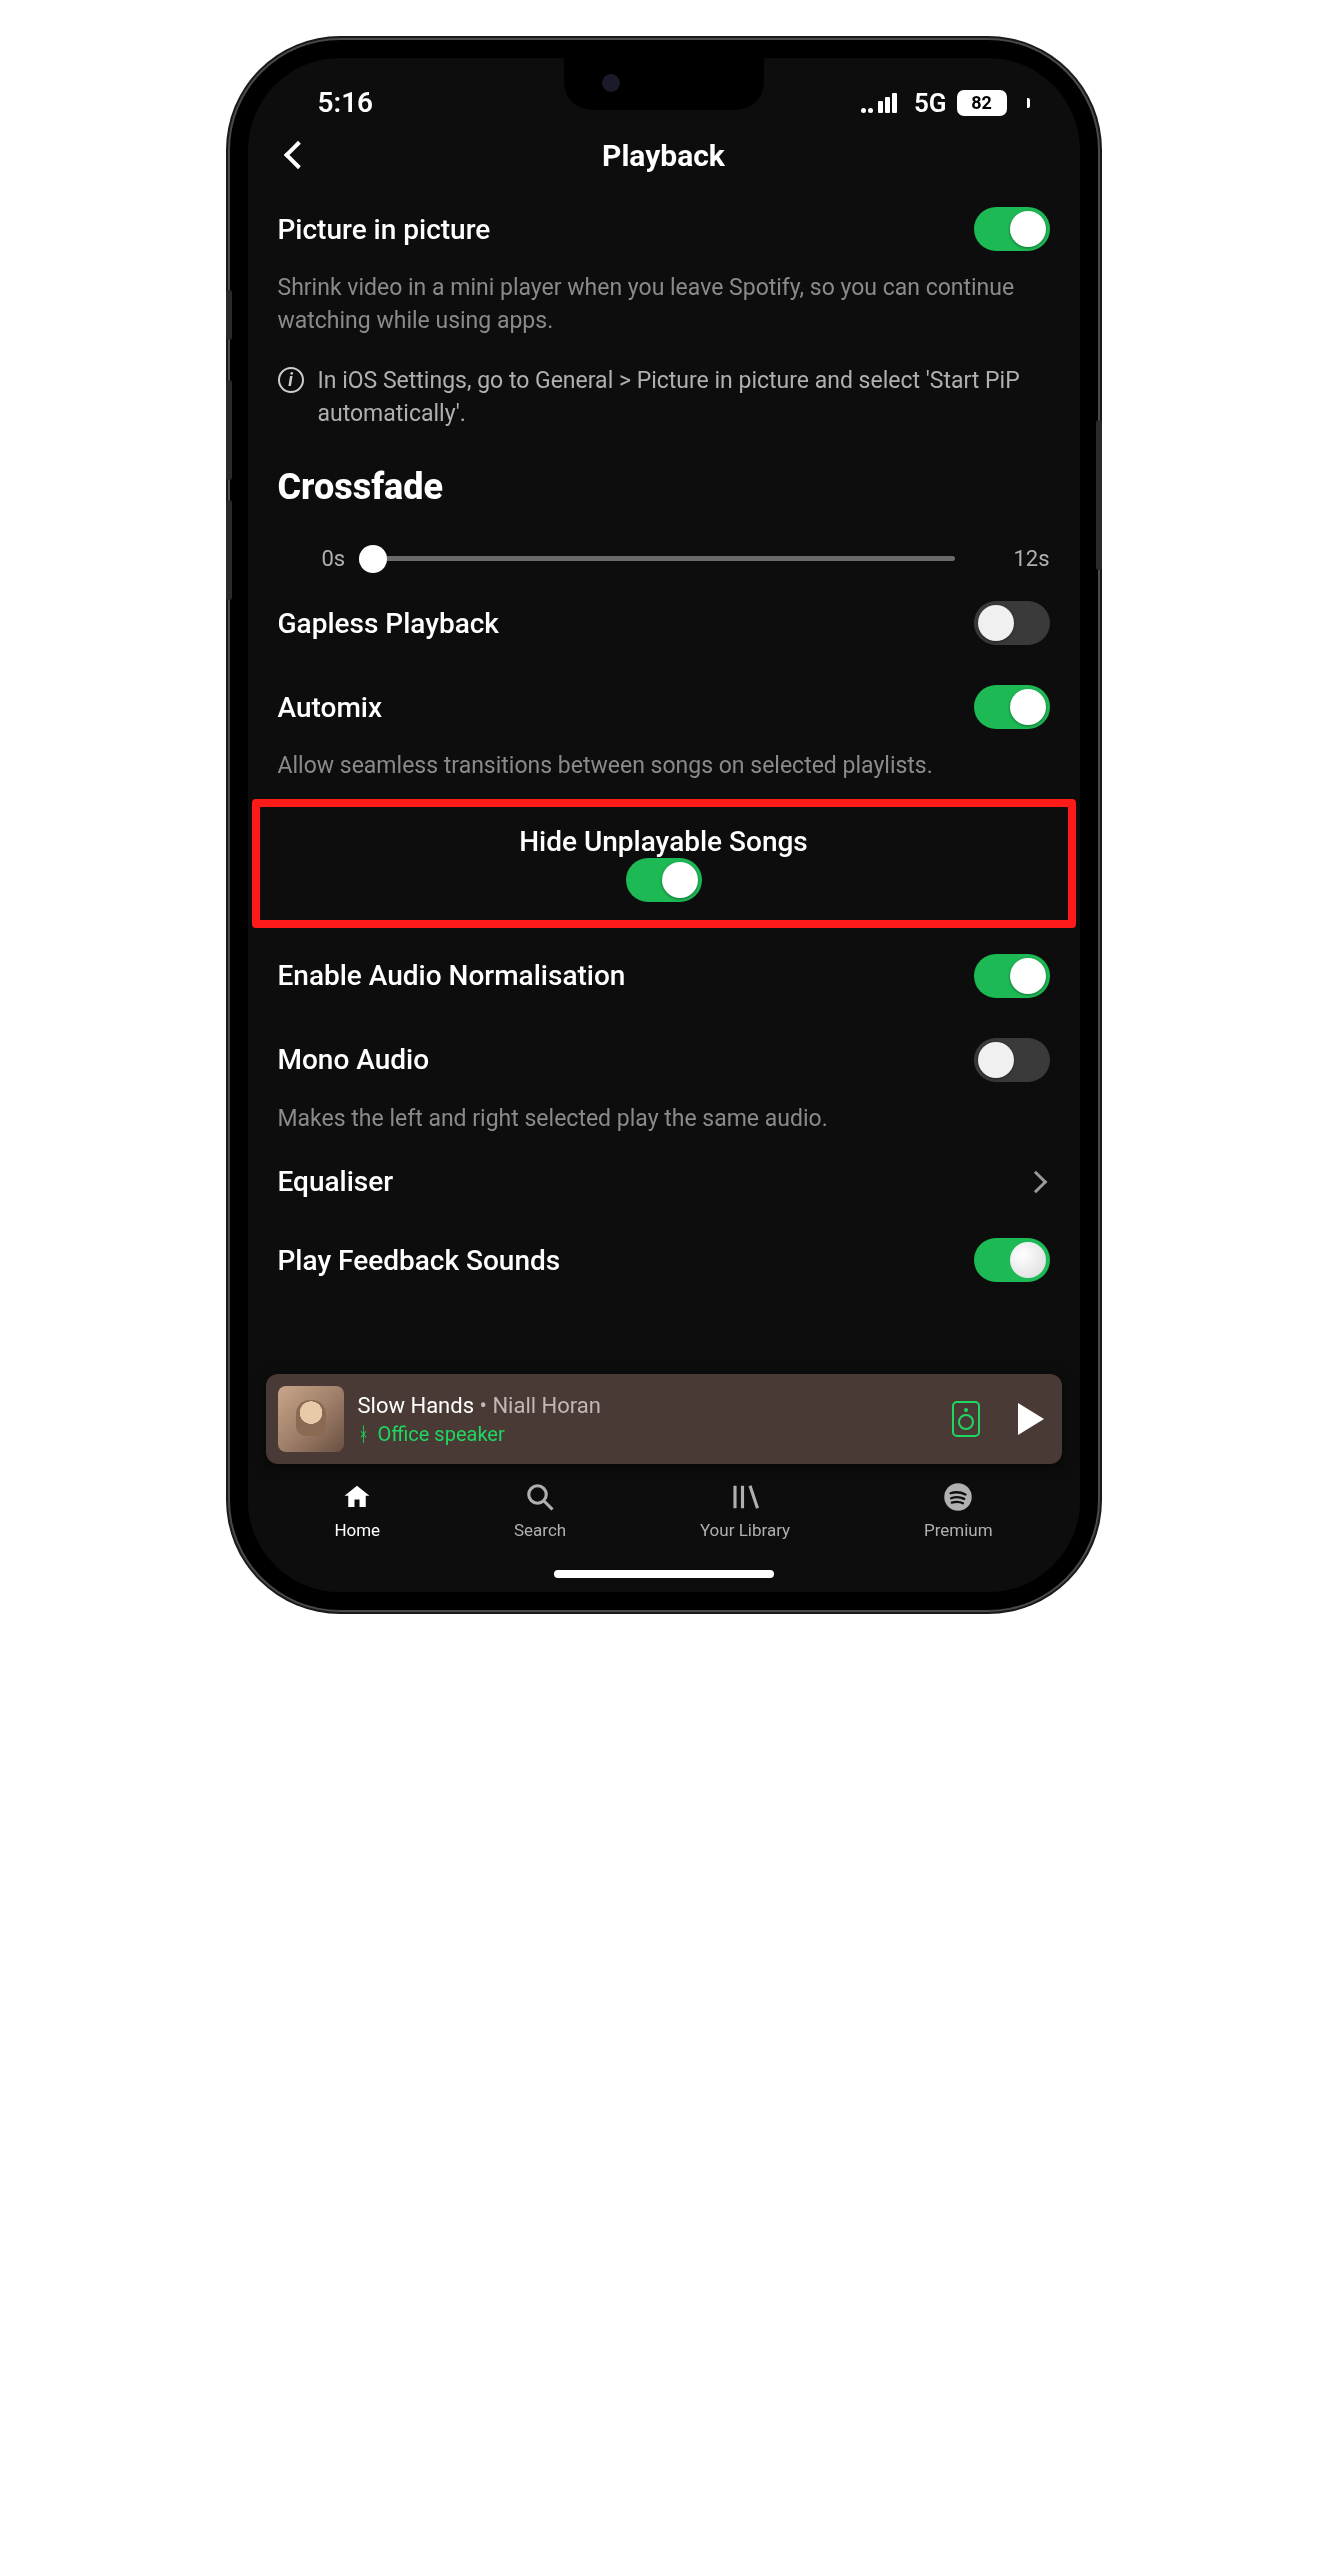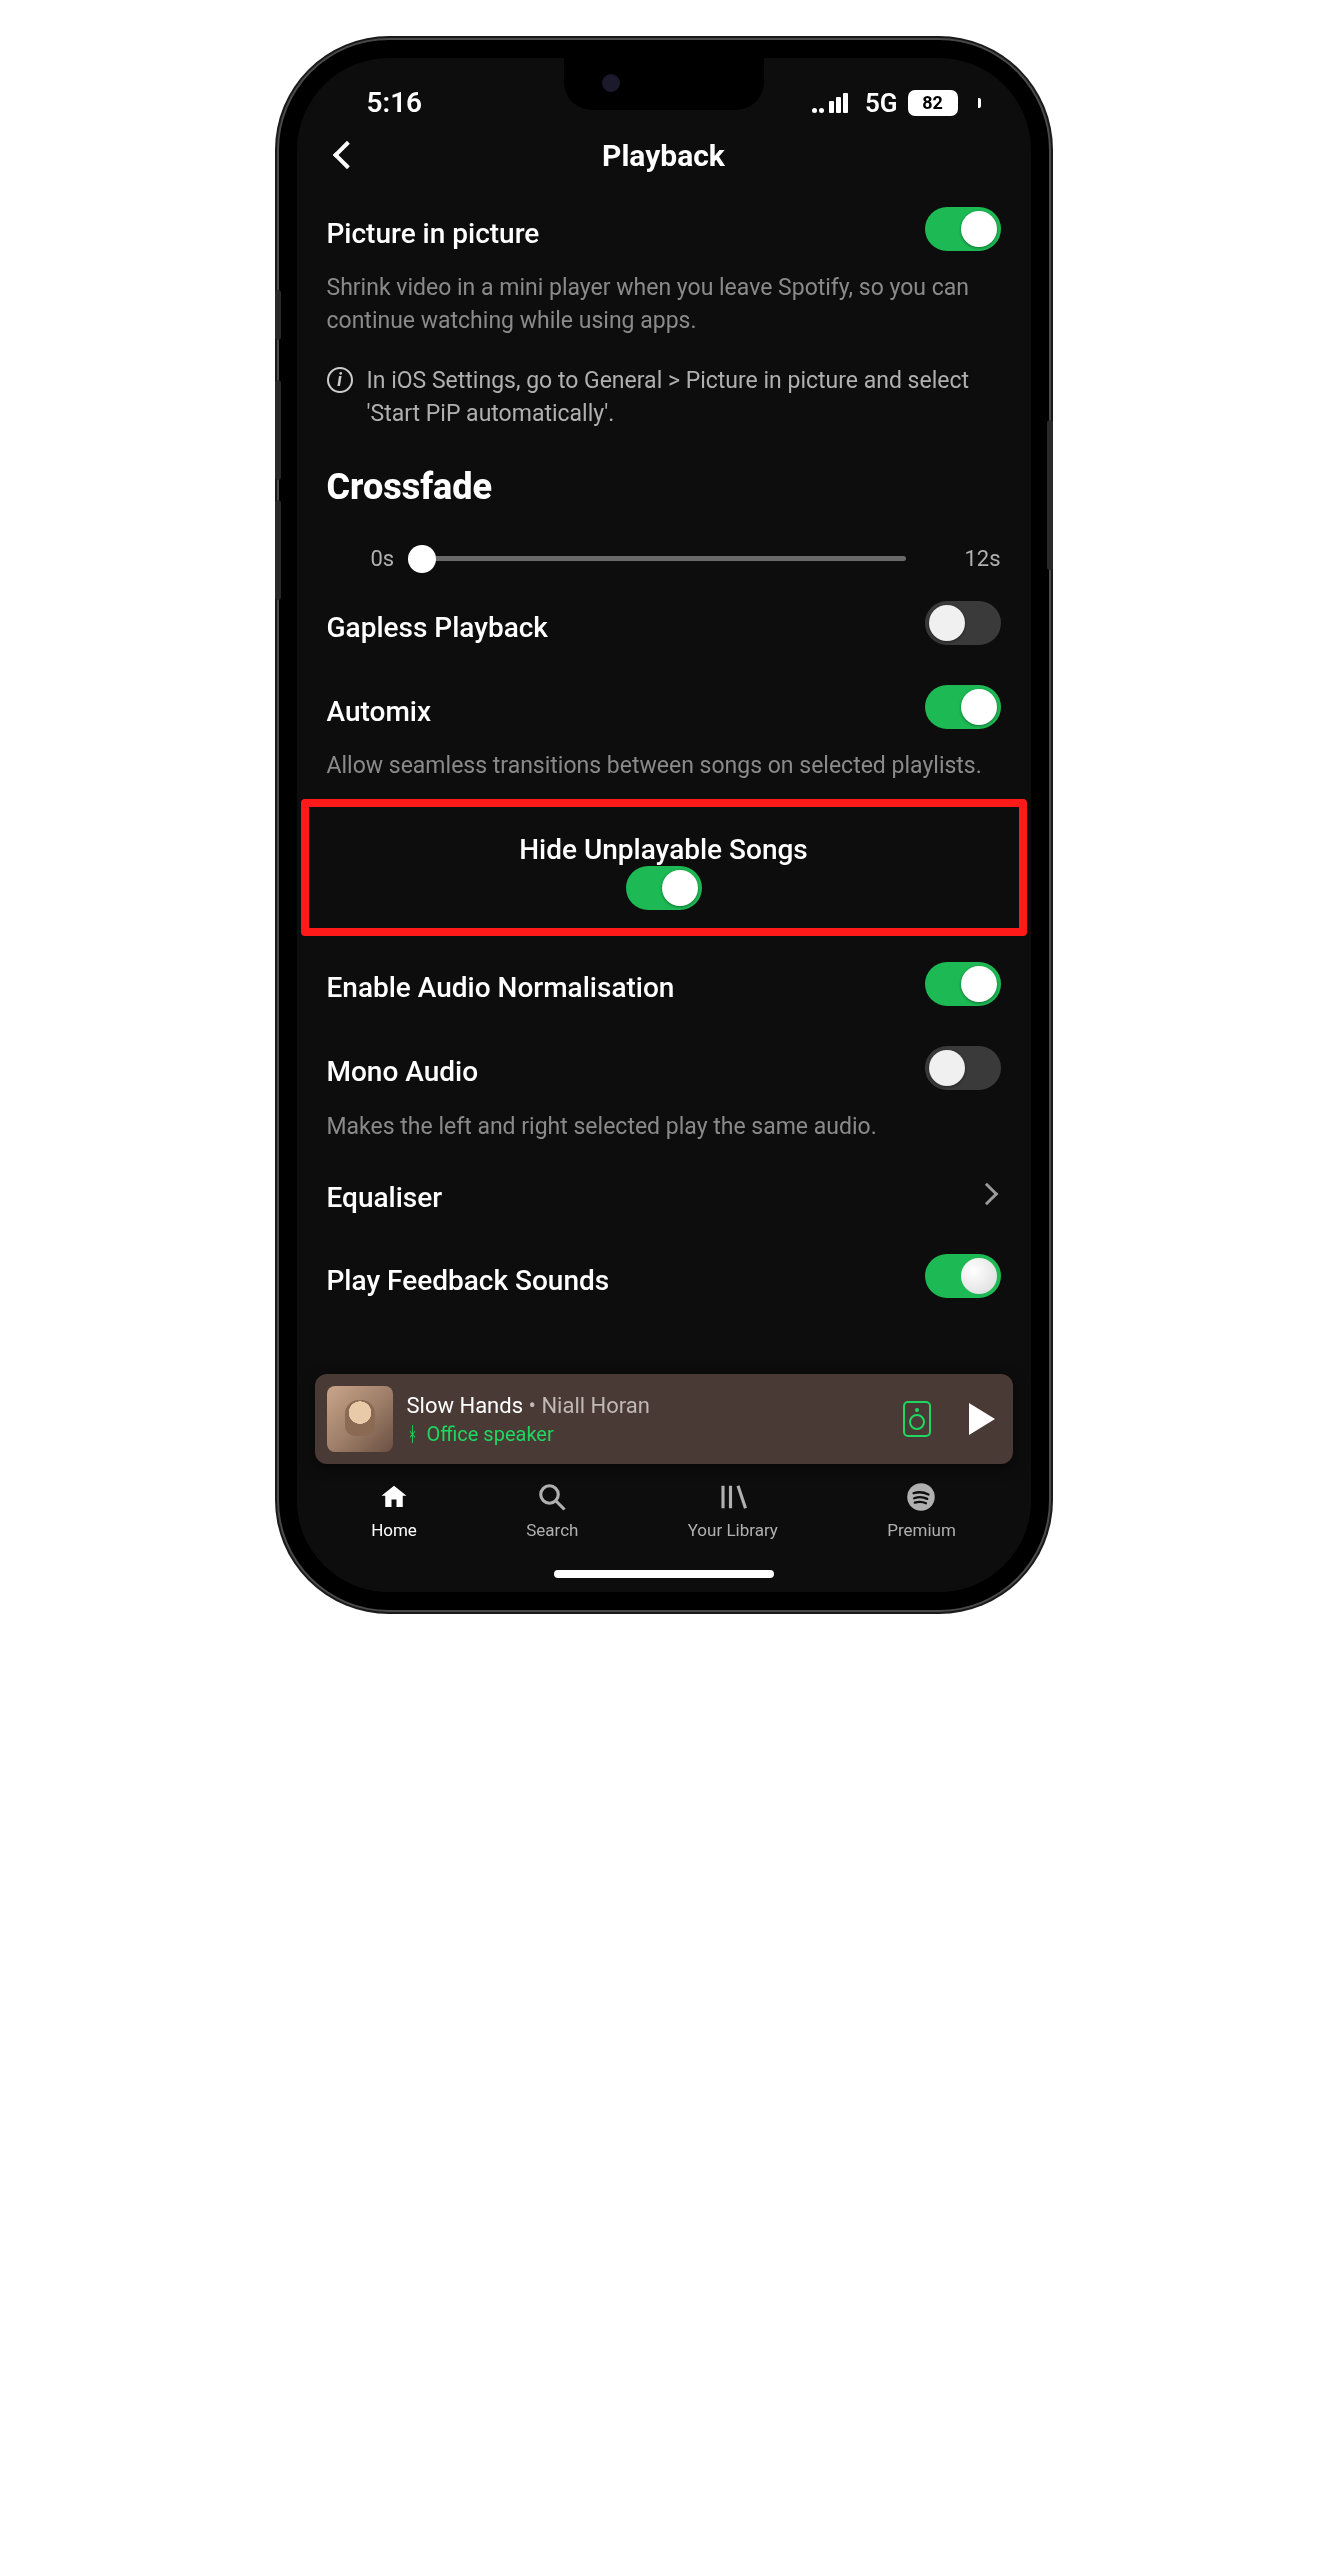--- a/index.html
+++ b/index.html
@@ -4,21 +4,21 @@
 <style>
   * { box-sizing: border-box; margin: 0; padding: 0; }
   body {
     background: #fff;
     font-family: -apple-system, BlinkMacSystemFont, "Segoe UI", Roboto, Helvetica, Arial, sans-serif;
     display: flex;
     justify-content: center;
     padding: 40px 20px;
   }
   .device {
-    width: 770px;
+    width: 868px;
     height: 1570px;
     background: #000;
     border-radius: 110px;
     padding: 18px;
     position: relative;
     box-shadow: 0 0 0 2px #4a4a4a, 0 0 0 4px #1a1a1a;
   }
   .device-inner {
     width: 100%;
     height: 100%;
@@ -114,21 +114,21 @@
     color: #fff;
     position: relative;
   }
 
   .row {
     display: flex;
     justify-content: space-between;
     align-items: center;
     padding: 20px 0;
   }
-  .row-title { font-size: 28px; font-weight: 500; margin-top: 8px; }
+  .row-title { font-size: 28px; font-weight: 500; }
   .desc { color: #8a8a8a; font-size: 23px; line-height: 1.45; padding-bottom: 10px;}
   .info-line { display: flex; gap: 14px; padding: 16px 0 10px; }
   .info-icon {
     width: 26px; height: 26px; border: 2.5px solid #ccc; border-radius: 50%;
     display: flex; align-items: center; justify-content: center;
     font-size: 18px; font-weight: 700; color: #ccc; font-style: italic;
     flex-shrink: 0; margin-top: 3px;
   }
   .info-text { color: #b0b0b0; font-size: 23px; line-height: 1.45; }
 

